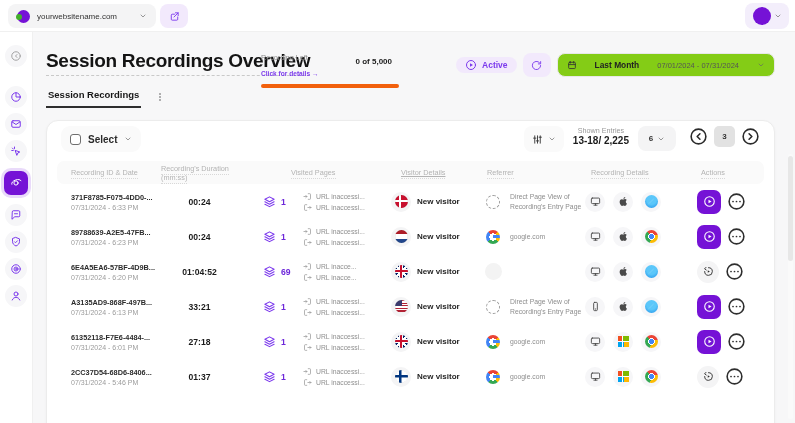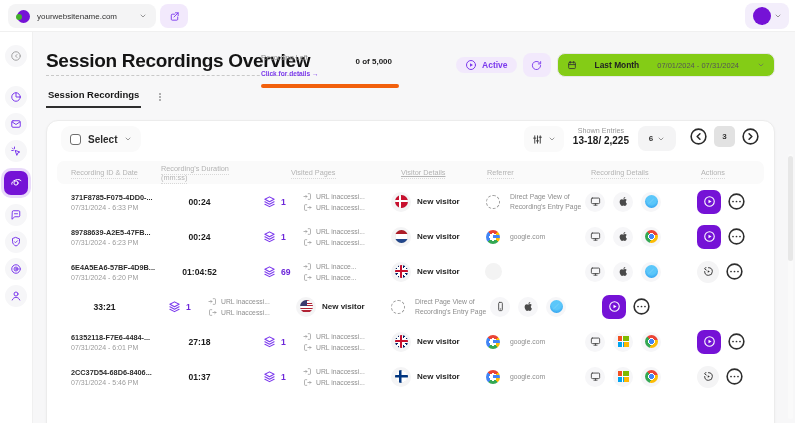--- a/index.html
+++ b/index.html
@@ -682,20 +682,24 @@
                   <circle cx="12" cy="12" r="9.3"></circle>
                   <circle cx="7.6" cy="12" r="1.1" fill="currentColor" stroke="none"></circle>
                   <circle cx="12" cy="12" r="1.1" fill="currentColor" stroke="none"></circle>
                   <circle cx="16.4" cy="12" r="1.1" fill="currentColor" stroke="none"></circle>
                 </svg>
               </button>
     </div>
   </div>
 
   <div class="trow">
+    <div class="cell c-id">
+      <div class="rid">A3135AD9-868F-497B...</div>
+      <div class="rdate">07/31/2024 - 6:13 PM</div>
+    </div>
     <div class="cell c-dur">33:21</div>
     <div class="cell c-pages">
       <span class="layers">
                 <svg viewBox="0 0 24 24" fill="none" stroke="currentColor" stroke-width="2" stroke-linecap="round" stroke-linejoin="round">
                   <path d="M12 3.5L3.5 8 12 12.5 20.5 8z"></path>
                   <path d="M3.5 12.5L12 17l8.5-4.5"></path>
                   <path d="M3.5 17L12 21.5 20.5 17"></path>
                 </svg>
               </span>
       <span class="pcount">1</span>

